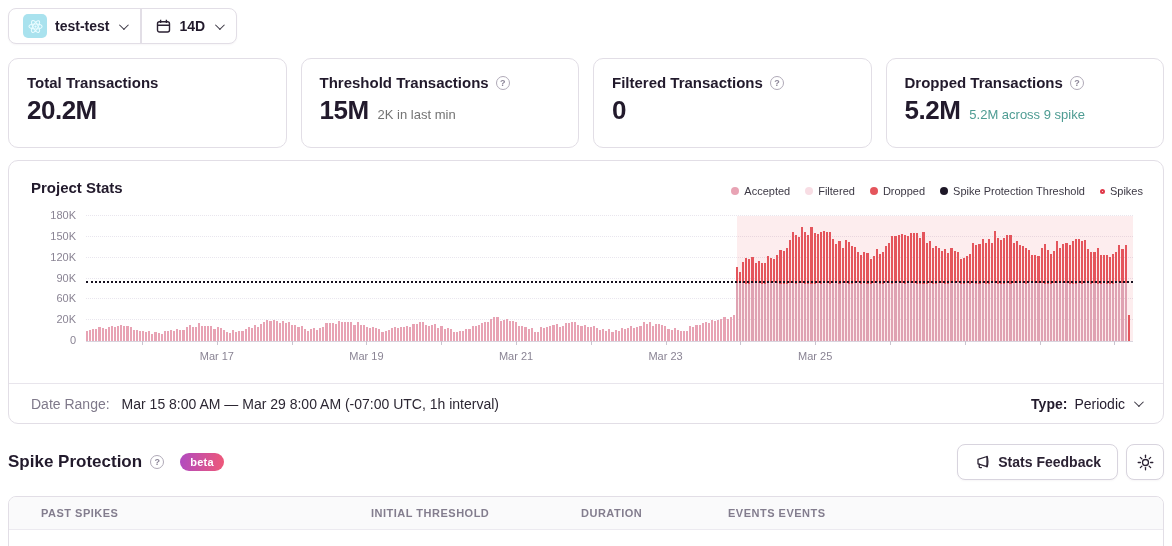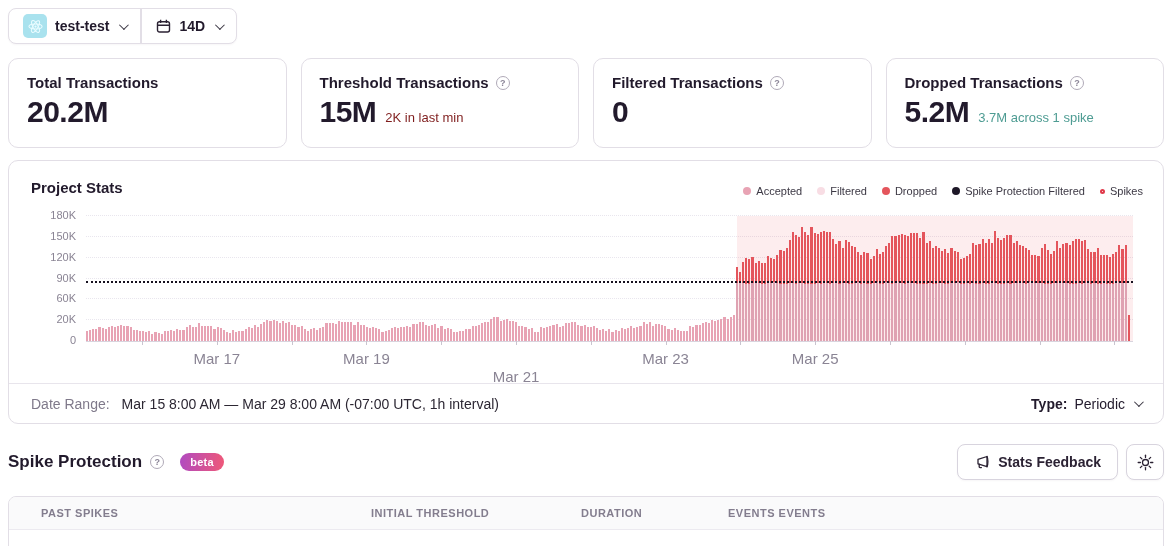--- a/index.html
+++ b/index.html
@@ -36,21 +36,21 @@
     height:90px; border:1px solid #e2dee6; border-radius:10px; background:#fff;
     padding:15px 18px;
   }
   .card-label { display:flex; align-items:center; gap:7px; font-size:15px; font-weight:700; color:#221a2c; }
   .helpq {
     width:14px; height:14px; border-radius:50%; border:1px solid #b0aab8; color:#8b8597;
     font-size:9px; font-weight:700; display:inline-flex; align-items:center; justify-content:center;
     cursor:pointer; flex:none;
   }
   .card-valrow { margin-top:4px; display:flex; align-items:baseline; gap:9px; }
-  .card-value { font-size:30px; font-weight:600; letter-spacing:-0.5px; color:#221a2c; }
+  .card-value { font-size:26px; font-weight:600; letter-spacing:-0.5px; color:#221a2c; }
   .card-sub { font-size:13px; font-weight:400; }
 
   
   .chart-card {
     position:relative; margin-top:12px; height:264px;
     border:1px solid #e2dee6; border-radius:10px; background:#fff;
   }
   .chart-title { position:absolute; left:22px; top:18px; font-size:15px; font-weight:700; }
   .legend { position:absolute; right:20px; top:24px; display:flex; gap:15px; align-items:center; }
   .legend-item { display:flex; align-items:center; gap:5px; font-size:11px; color:#3c3844; cursor:pointer; }
@@ -60,21 +60,21 @@
   .gridline { position:absolute; left:0; right:0; border-top:1px dotted #e9e6ee; }
   .ylabel { position:absolute; right:100%; margin-right:10px; width:46px; text-align:right;
             font-size:11px; color:#8a8494; line-height:12px; }
   .spike-region { position:absolute; top:9px; bottom:0; right:0; }
   .bars { position:absolute; left:0; right:0; top:0; bottom:0; display:flex; align-items:stretch; }
   .bar-slot { flex:1 1 0; display:flex; flex-direction:column; justify-content:flex-end; padding-right:1px; }
   .bar { width:100%; }
   .threshold { position:absolute; left:0; right:0; border-top:2px dotted #16111f; }
   .xtick { position:absolute; top:100%; width:1px; height:4px; background:#c9c4cf; }
   .xlabel { position:absolute; top:calc(100% + 9px); transform:translateX(-50%);
-            font-size:15px; color:#8a8494; white-space:nowrap; }
+            font-size:11px; color:#8a8494; white-space:nowrap; }
 
   .chart-footer {
     position:absolute; left:0; right:0; bottom:0; height:40px;
     border-top:1px solid #e8e5ec; display:flex; align-items:center; gap:12px;
     padding:0 22px; font-size:14px;
   }
   .cf-label { color:#7f798a; }
   .cf-value { color:#2c2733; }
   .type-select { margin-left:auto; display:flex; align-items:center; gap:7px; cursor:pointer; }
   .type-select .tlabel { font-weight:700; }
@@ -152,40 +152,40 @@
         <span class="card-value">20.2M</span>
       </div>
     </div>
     <div class="card">
       <div class="card-label">
         <span>Threshold Transactions</span>
         <span class="helpq">?</span>
       </div>
       <div class="card-valrow">
         <span class="card-value">15M</span>
-        <span class="card-sub teal-sub" style="color: #7f1d1d;">2K in last min</span>
+        <span class="card-sub teal-sub" style="color: #737373;">2K in last min</span>
       </div>
     </div>
     <div class="card">
       <div class="card-label">
         <span>Filtered Transactions</span>
         <span class="helpq">?</span>
       </div>
       <div class="card-valrow">
         <span class="card-value">0</span>
       </div>
     </div>
     <div class="card">
       <div class="card-label">
         <span>Dropped Transactions</span>
         <span class="helpq">?</span>
       </div>
       <div class="card-valrow">
         <span class="card-value">5.2M</span>
-        <span class="card-sub teal-sub" style="color: rgb(78, 156, 147);">3.7M across 1 spike</span>
+        <span class="card-sub teal-sub" style="color: rgb(78, 156, 147);">5.2M across 9 spike</span>
       </div>
     </div>
   </div>
 
   
   <div class="chart-card">
     <div class="chart-title">Project Stats</div>
     <div class="legend">
       <div class="legend-item">
         <span class="ldot" style="background: rgb(232, 163, 180);"></span>
@@ -194,21 +194,21 @@
       <div class="legend-item">
         <span class="ldot" style="background: rgb(248, 221, 228);"></span>
         <span>Filtered</span>
       </div>
       <div class="legend-item">
         <span class="ldot" style="background: rgb(228, 85, 92);"></span>
         <span>Dropped</span>
       </div>
       <div class="legend-item">
         <span class="ldot" style="background: rgb(29, 23, 39);"></span>
-        <span>Spike Protection Filtered</span>
+        <span>Spike Protection Threshold</span>
       </div>
       <div class="legend-item">
         <span class="ldot" style="background: rgb(255, 255, 255); border: 2px solid rgb(224, 57, 74); width: 5px; height: 5px;"></span>
         <span>Spikes</span>
       </div>
     </div>
 
     <div class="plot">
         <div class="gridline" style="bottom: 93.2642%;"></div>
         <span class="ylabel" style="bottom: calc(93.2642% - 5px);">180K</span>
@@ -1370,21 +1370,21 @@
         <div class="xtick" style="left: 48.2143%;"></div>
         <div class="xtick" style="left: 55.3571%;"></div>
         <div class="xtick" style="left: 62.5%;"></div>
         <div class="xtick" style="left: 69.6429%;"></div>
         <div class="xtick" style="left: 76.7857%;"></div>
         <div class="xtick" style="left: 83.9286%;"></div>
         <div class="xtick" style="left: 91.0714%;"></div>
         <div class="xtick" style="left: 98.2143%;"></div>
         <span class="xlabel" style="left: 12.5%;">Mar 17</span>
         <span class="xlabel" style="left: 26.7857%;">Mar 19</span>
-        <span class="xlabel" style="left: 41.0714%; margin-top: 18px;">Mar 21</span>
+        <span class="xlabel" style="left: 41.0714%;">Mar 21</span>
         <span class="xlabel" style="left: 55.3571%;">Mar 23</span>
         <span class="xlabel" style="left: 69.6429%;">Mar 25</span>
       </div>
 
     <div class="chart-footer">
       <span class="cf-label">Date Range:</span>
       <span class="cf-value">Mar 15 8:00 AM — Mar 29 8:00 AM (-07:00 UTC, 1h interval)</span>
       <div class="type-select">
         <span class="tlabel">Type:</span>
         <span>Periodic</span>

